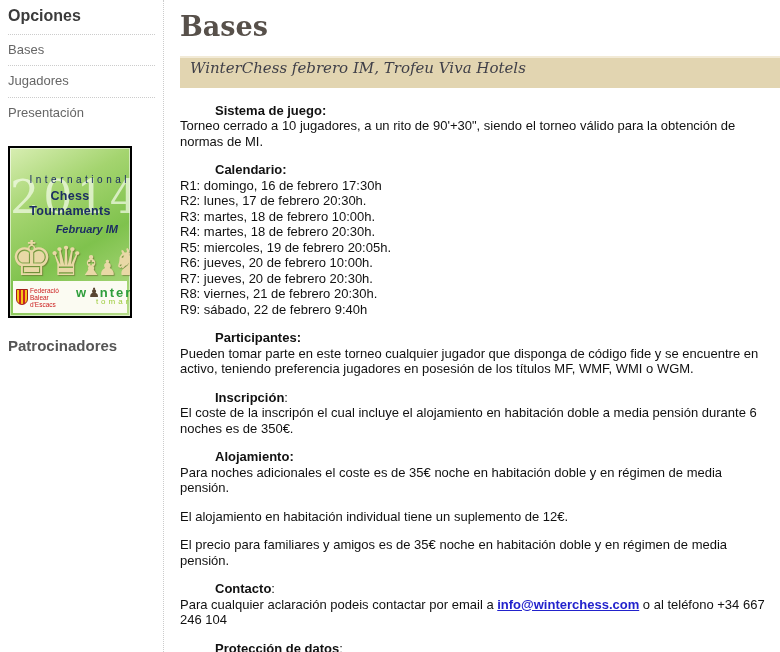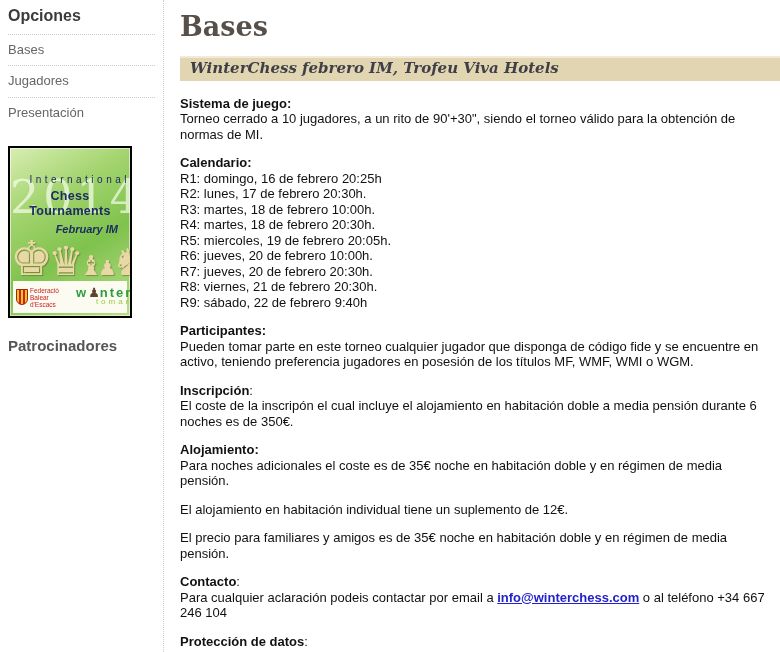--- a/index.html
+++ b/index.html
@@ -106,26 +106,26 @@
     font-family: "DejaVu Serif", serif;
     font-size: 27px; line-height: 30px; font-weight: bold;
     color: var(--page-title, #57504a);
     margin: 2px 0 14px 0;
   }
   .banner {
     background: var(--banner-bg, #e2d5b1);
     border-top: 2px solid #f2ead6;
     color: var(--banner-text, #3f3f48);
     font-family: "DejaVu Serif", serif;
-    font-size: 15px; font-weight: bold; font-style: italic;
-    padding: 3px 10px 4px 10px; margin-bottom: 15px;
+    font-size: 15px; font-weight: normal; font-style: italic;
+    padding: 3px 10px 11px 10px; margin-bottom: 15px;
   }
   #sections { padding-right: 8px; }
   .sec-heading { font-weight: normal; }
-  .sec-heading b { font-weight: bold; }
+  .sec-heading b { font-weight: bold; margin-left: 35px; }
   .block { margin-bottom: 13px; }
   .block a { color: var(--link-blue, #2222cc); text-decoration: underline; cursor: pointer; font-weight: bold; }
 </style>
 </head>
 <body>
 
 <div class="page">
 
   <aside class="sidebar">
     <h2 class="side-title">Opciones</h2>
@@ -160,21 +160,21 @@
     <h1 class="page-title">Bases</h1>
     <div class="banner">WinterChess febrero IM, Trofeu Viva Hotels</div>
     <div id="sections">
         <div class="section">
           <div class="sec-heading"><b>Sistema de juego:</b></div>
           <div class="block">Torneo cerrado a 10 jugadores, a un rito de 90'+30", siendo el torneo válido para la obtención de normas de MI.</div>
         </div>
         <div class="section">
           <div class="sec-heading"><b>Calendario:</b></div>
           <div class="block">
-            <div>R1: domingo, 16 de febrero 20:25h</div>
+            <div>R1: domingo, 16 de febrero 17:30h</div>
             <div>R2: lunes, 17 de febrero 20:30h.</div>
             <div>R3: martes, 18 de febrero 10:00h.</div>
             <div>R4: martes, 18 de febrero 20:30h.</div>
             <div>R5: miercoles, 19 de febrero 20:05h.</div>
             <div>R6: jueves, 20 de febrero 10:00h.</div>
             <div>R7: jueves, 20 de febrero 20:30h.</div>
             <div>R8: viernes, 21 de febrero 20:30h.</div>
             <div>R9: sábado, 22 de febrero 9:40h</div>
           </div>
         </div>

